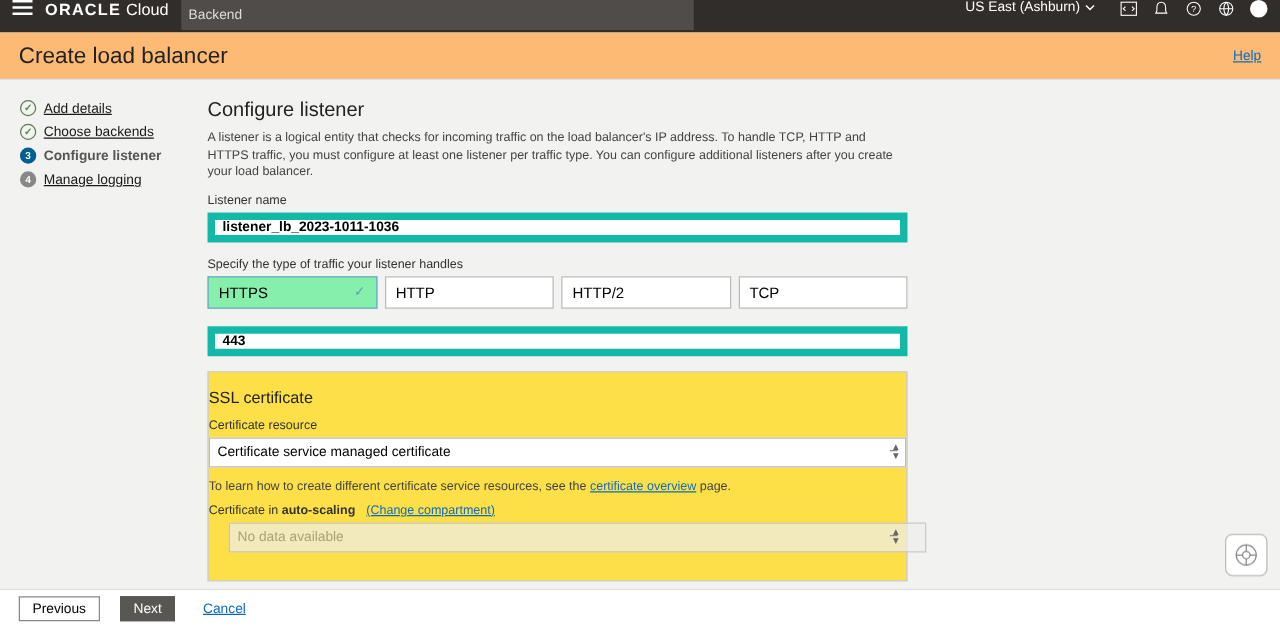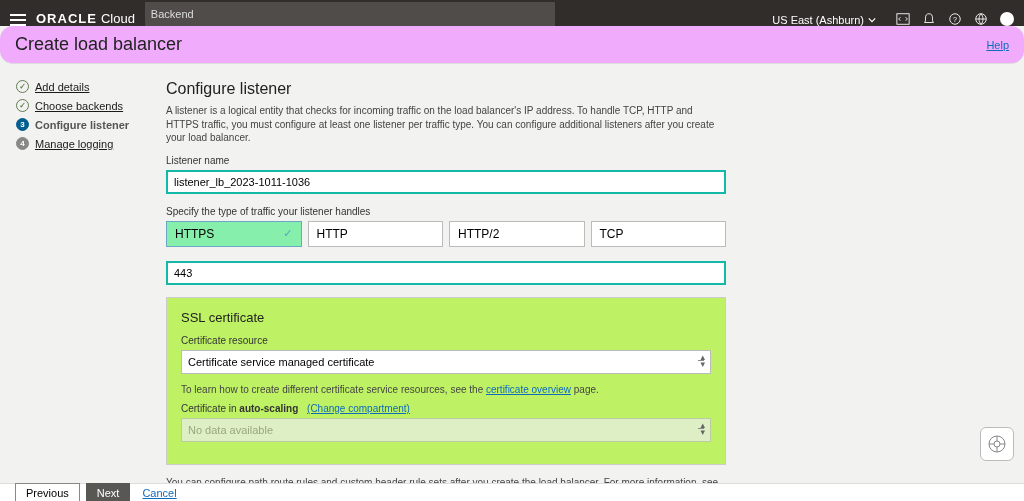--- a/index.html
+++ b/index.html
@@ -1,63 +1,63 @@
 <!DOCTYPE html>
 <html><head>
 <meta charset="utf-8">
 <style>
 * { box-sizing: border-box; margin: 0; padding: 0; }
 body { font-family: "Helvetica Neue", Arial, sans-serif; font-size: 12px; color: #222; background: #f2f2f1; }
-.topbar { background: #312d2a; height: 26px; display: flex; align-items: flex-end; padding: 0 10px; color: #fff; gap: 10px; }
+.topbar { background: #312d2a; height: 26px; display: flex; align-items: flex-start; padding: 0 10px; color: #fff; gap: 10px; }
 .hamburger { width: 16px; height: 12px; display: flex; flex-direction: column; justify-content: space-between; cursor: pointer; }
 .hamburger span { height: 2px; background: #fff; display: block; }
 .brand { display: flex; align-items: baseline; gap: 4px; font-size: 13px; }
 .brand .b1 { font-weight: 700; letter-spacing: 1px; }
 .brand .b2 { font-weight: 400; }
 .search { flex: 0 0 410px; background: #504c49; border: none; height: 24px; padding: 0 6px; color: #ddd; font-size: 11px; }
 .spacer { flex: 1; }
 .region { font-size: 11px; display: flex; align-items: center; gap: 4px; cursor: pointer; }
 .top-icons { display: flex; gap: 12px; align-items: center; margin-left: 10px; }
 .top-icons svg, .top-icons .avatar { width: 14px; height: 14px; }
 .avatar { border-radius: 50%; background: #fff; }
-.header2 { background: #f0abfc; height: 38px; display: flex; align-items: center; padding: 0 15px; justify-content: space-between; border-bottom: 1px solid #ddd; border-radius: 13px; }
+.header2 { background: #fdba74; height: 38px; display: flex; align-items: center; padding: 0 15px; justify-content: space-between; border-bottom: 1px solid #ddd; }
 .header2 h1 { font-size: 18px; font-weight: 400; }
 .help-link { color: #0f6bbd; font-size: 11px; text-decoration: underline; }
 .body { display: flex; padding: 16px 0 0 16px; gap: 20px; }
 .steps { width: 130px; font-size: 11px; }
 .step { display: flex; align-items: center; gap: 6px; margin-bottom: 6px; color: #555; }
 .step.done .circle { border: 1.5px solid #5f7d4f; color: #5f7d4f; background: transparent; }
 .step.current .circle { background: #025e8f; color: #fff; border: 1.5px solid #025e8f; }
 .step.future .circle { background: #888; color: #fff; border: 1.5px solid #888; }
 .circle { width: 13px; height: 13px; border-radius: 50%; display: flex; align-items: center; justify-content: center; font-size: 8px; font-weight: 700; }
 .step a { color: #1a1a1a; text-decoration: underline; }
 .step.current span.lbl { font-weight: 700; text-decoration: none; }
 .main { width: 560px; }
 .main h2 { font-size: 16px; font-weight: 400; margin-bottom: 6px; }
 .desc { font-size: 10px; color: #444; line-height: 1.35; margin-bottom: 10px; }
 .field-label { font-size: 10px; color: #333; margin-bottom: 4px; display: block; }
-.text-input { width: 100%; height: 24px; border: 2px solid #14b8a6; padding: 0 6px; font-size: 11px; margin-bottom: 12px; background: #fff; }
+.text-input { width: 100%; height: 24px; border: 6px solid #14b8a6; padding: 0 6px; font-size: 11px; margin-bottom: 12px; background: #fff; font-weight: bold; }
 .traffic-row { display: flex; gap: 6px; margin-bottom: 14px; }
 .traffic-btn { flex: 1; height: 26px; border: 1px solid #bbb; background: #fff; text-align: left; padding: 0 8px; font-size: 12px; cursor: pointer; position: relative; }
 .traffic-btn.selected { background: #86efac; border-color: #6aa9c4; }
 .traffic-btn.selected::after { content: "✓"; position: absolute; right: 8px; color: #5f9fbf; font-size: 11px; }
-.ssl-box { border: 1px solid #ccc; padding: 12px 14px; margin-bottom: 12px; background: #bef264; }
+.ssl-box { border: 1px solid #ccc; padding: 12px 0; margin-bottom: 12px; background: #fde047; }
 .ssl-box h3 { font-size: 13px; font-weight: 400; margin-bottom: 10px; }
 .select-wrap { position: relative; margin-bottom: 10px; }
 .select { width: 100%; height: 24px; border: 1px solid #bbb; background: #fff; padding: 0 6px; font-size: 11px; appearance: none; }
-.select.disabled { background: #eee; color: #888; }
+.select.disabled { background: #eee; color: #888; margin-left: 16px; }
 .select-wrap::after { content: ""; position: absolute; right: 6px; top: 5px; width: 8px; height: 12px; background: linear-gradient(#888,#888) center/6px 1px no-repeat; }
 .updown { position: absolute; right: 6px; top: 4px; font-size: 9px; line-height: 7px; color: #666; pointer-events: none; }
 .hint { font-size: 10px; color: #444; margin-bottom: 8px; }
 .hint a { color: #0f6bbd; text-decoration: underline; }
 .compartment-row { font-size: 10px; color: #333; margin-bottom: 4px; }
 .compartment-row b { font-weight: 700; }
 .compartment-row a { color: #0f6bbd; text-decoration: underline; margin-left: 6px; }
 .info { font-size: 10px; color: #444; margin-bottom: 18px; }
-.footer { position: fixed; bottom: 0; left: 0; right: 0; background: #fff; border-top: 1px solid #ddd; height: 18px; display: flex; align-items: center; padding: 0 15px; gap: 6px; }
+.footer { position: fixed; bottom: 0; left: 0; right: 0; background: #fff; border-top: 1px solid #ddd; height: 30px; display: flex; align-items: center; padding: 0 15px; gap: 16px; }
 .btn { height: 20px; padding: 0 10px; font-size: 11px; border: 1px solid #888; background: #fff; cursor: pointer; }
 .btn.primary { background: #595753; color: #fff; border-color: #595753; }
 .cancel { color: #0f6bbd; text-decoration: underline; font-size: 11px; margin-left: 6px; cursor: pointer; }
 .float-widget { position: fixed; right: 10px; bottom: 40px; width: 34px; height: 34px; border: 1px solid #bbb; border-radius: 6px; background: #fff; display: flex; align-items: center; justify-content: center; }
 </style>
 </head>
 <body>
 
 <div class="topbar">
   <div class="hamburger">

